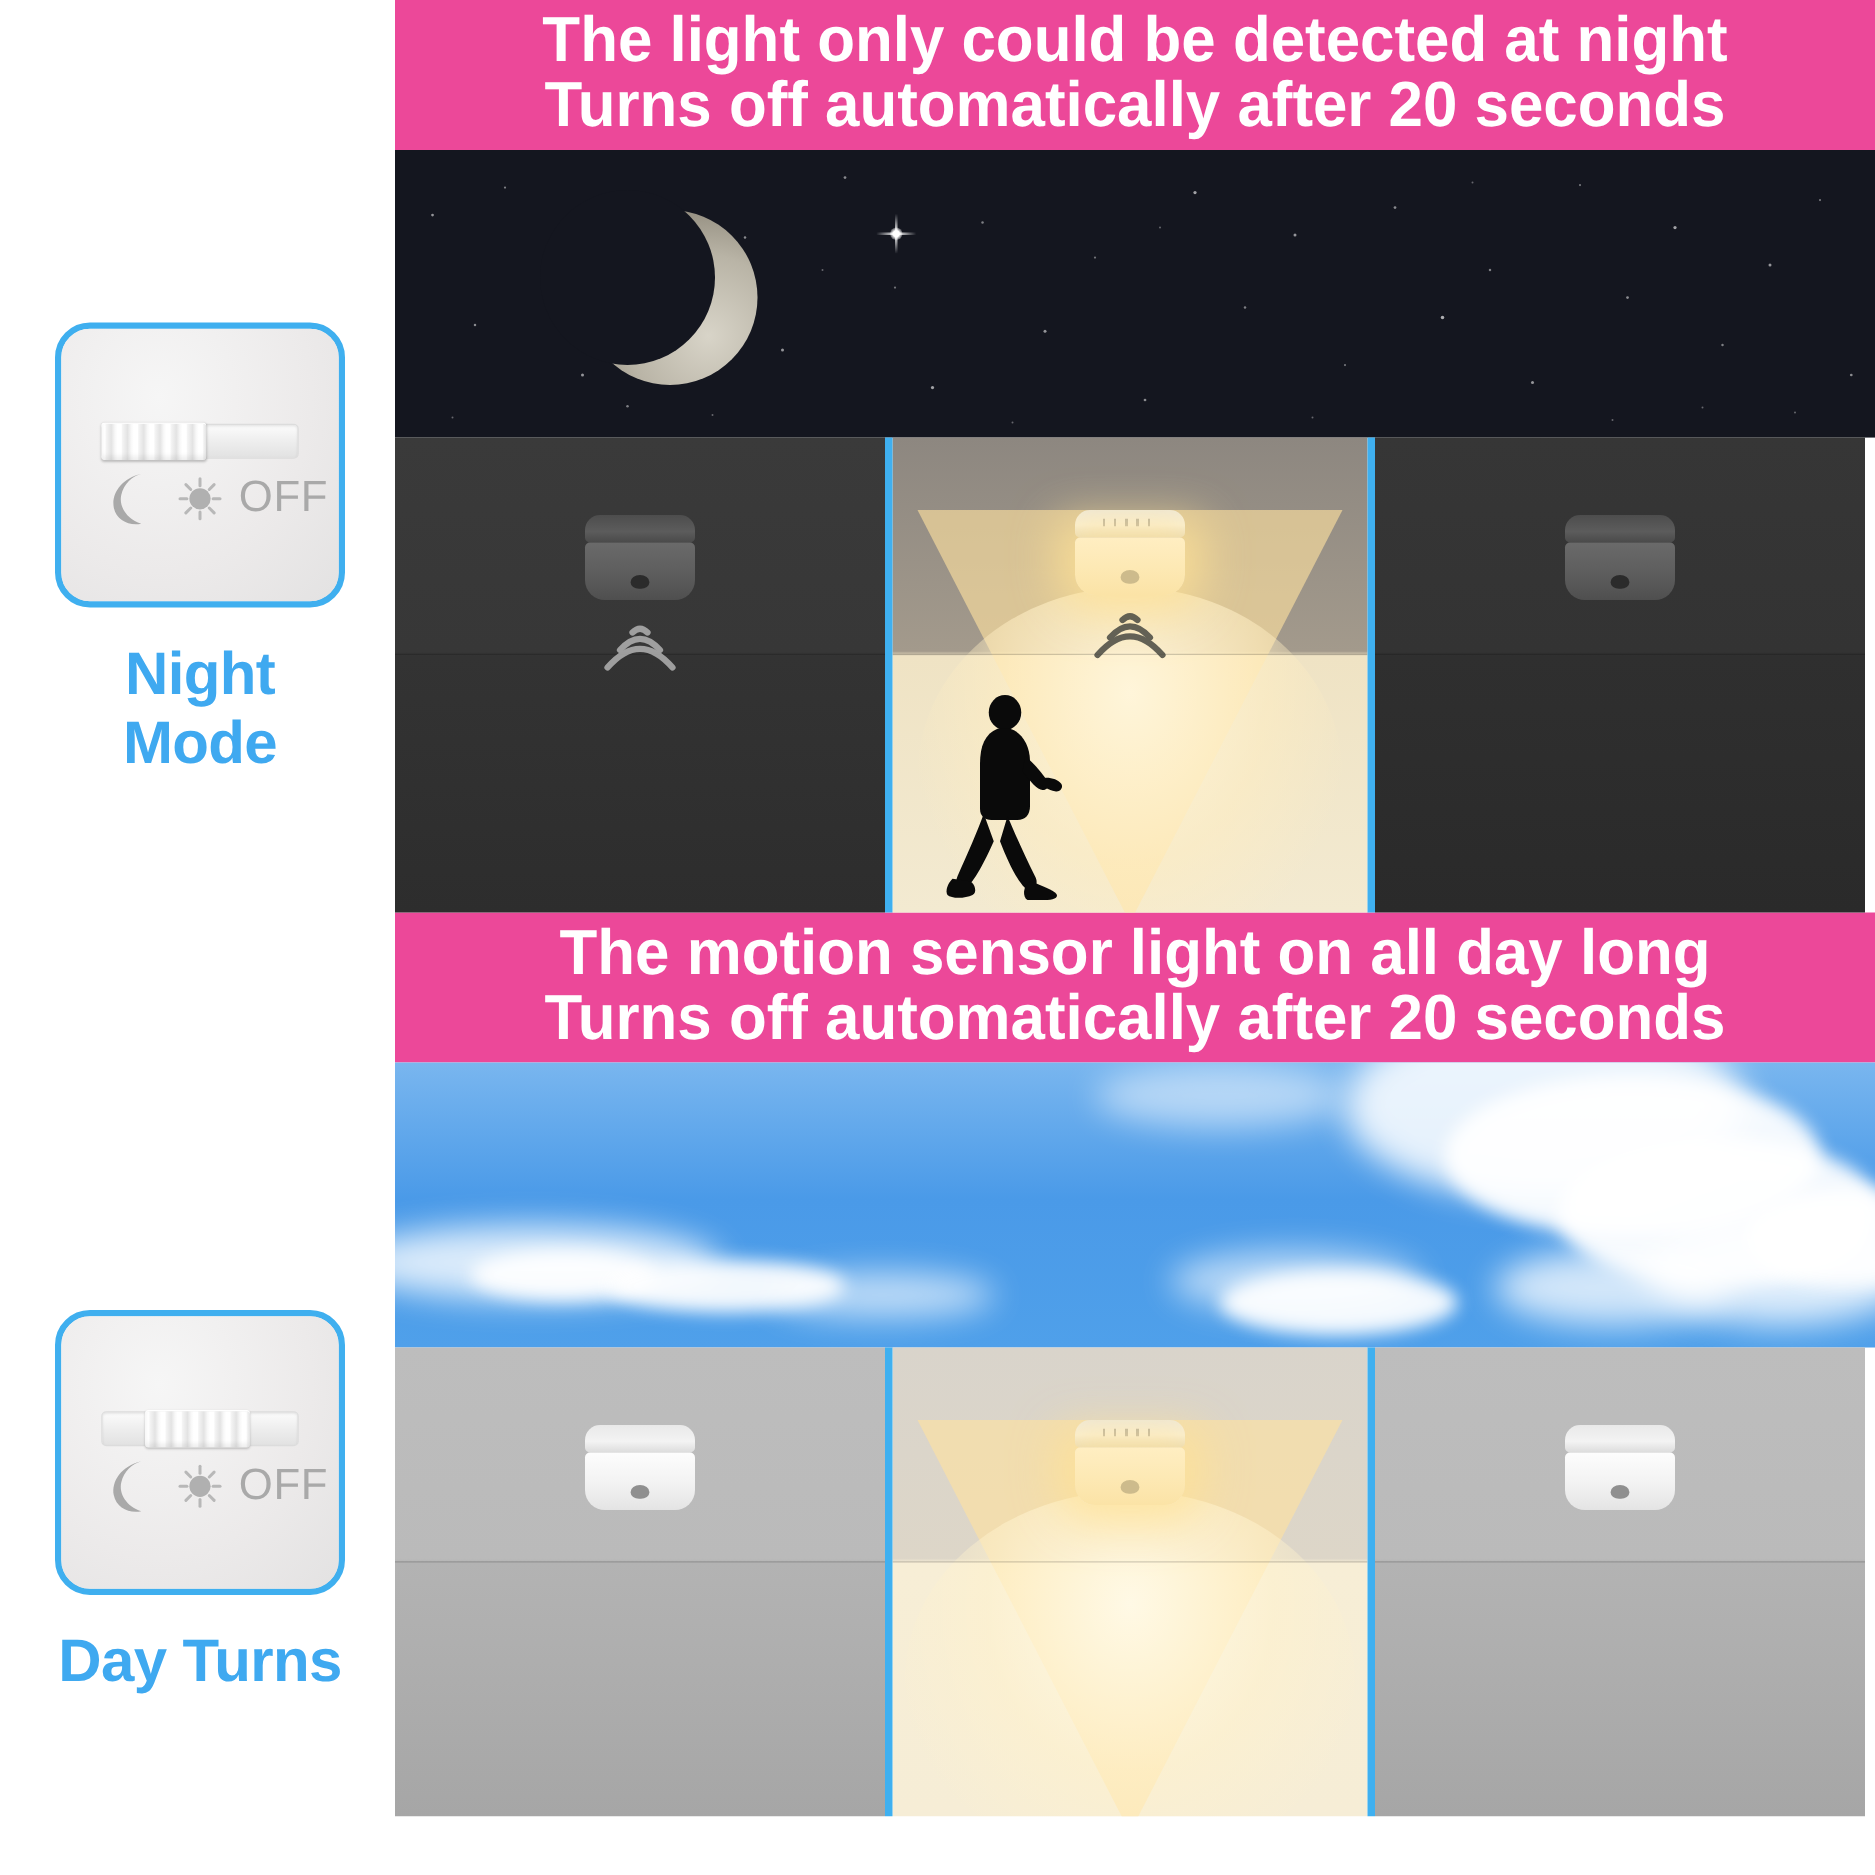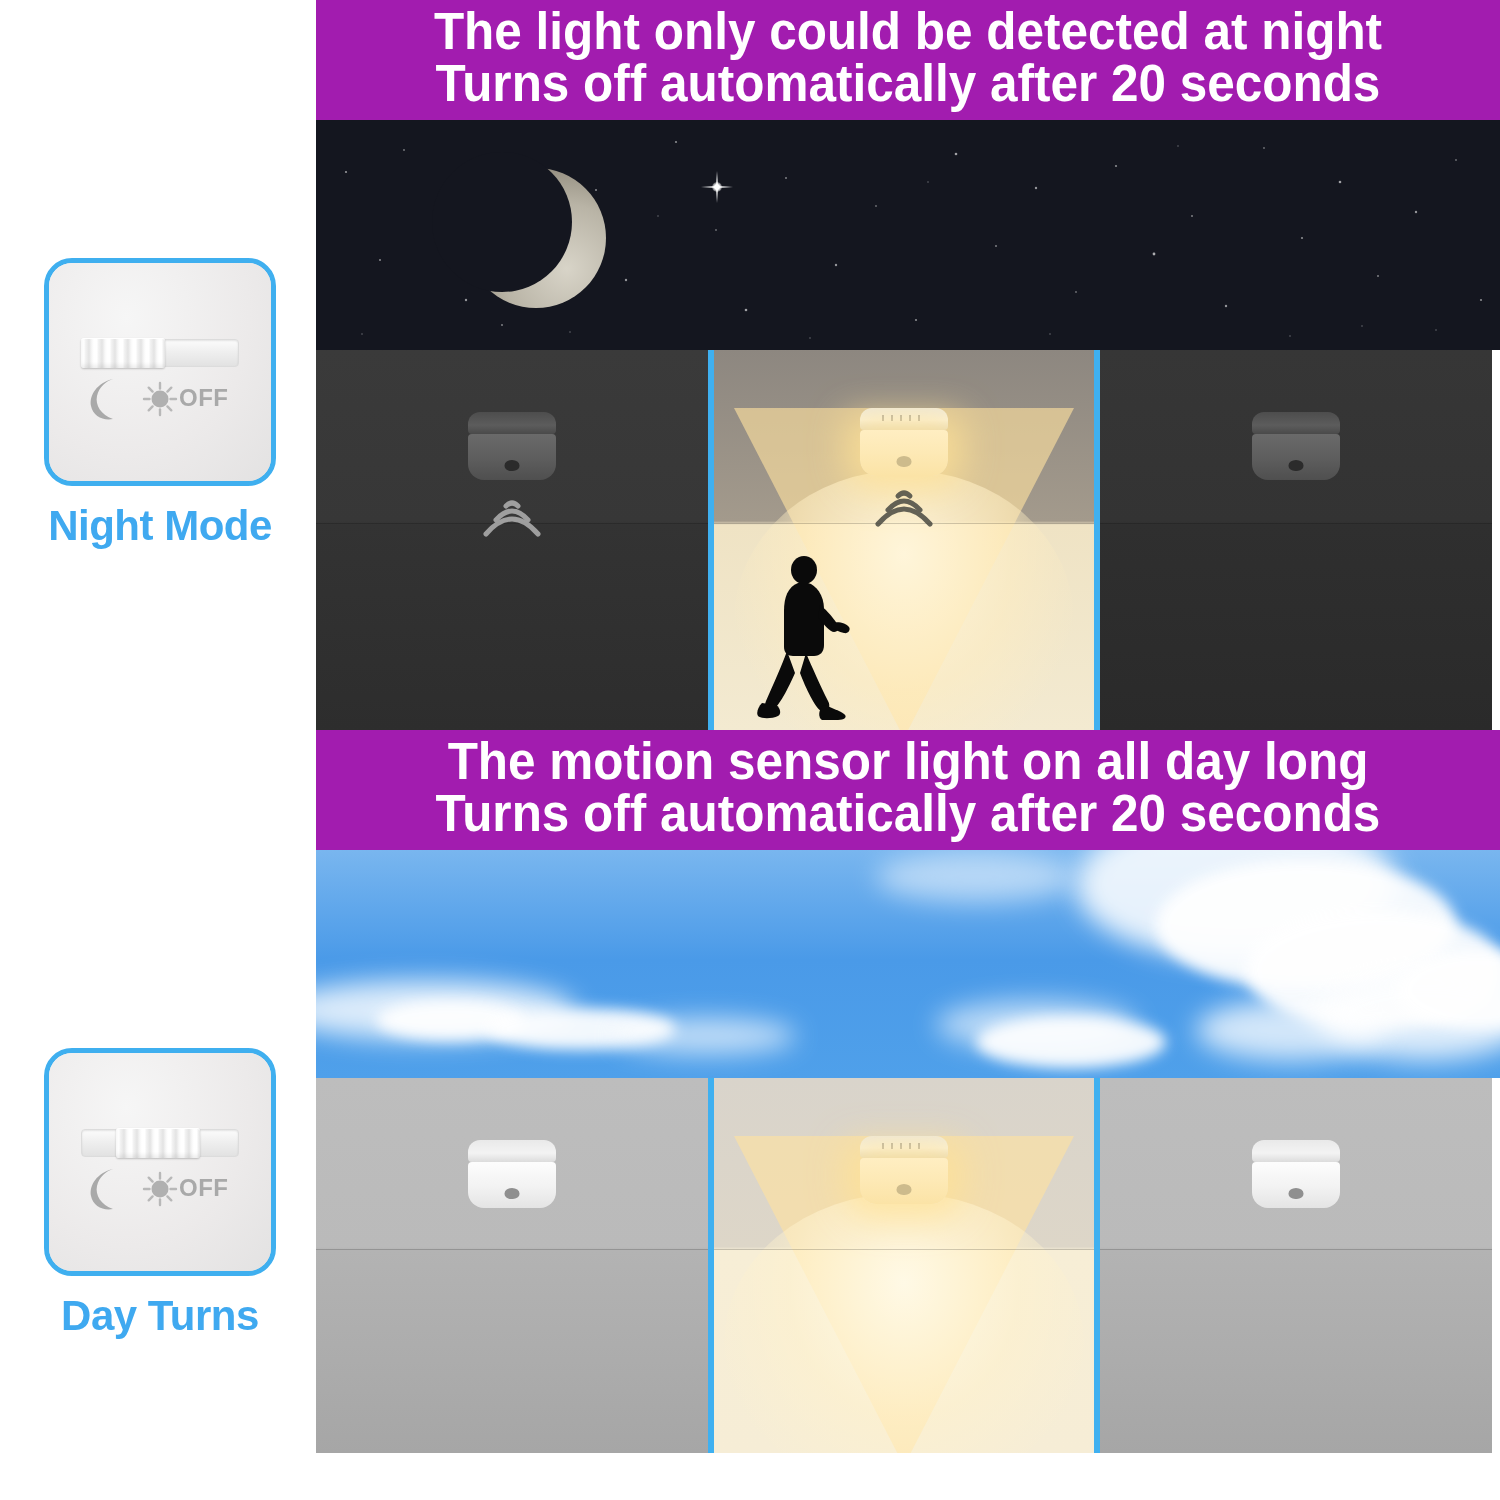--- a/index.html
+++ b/index.html
@@ -41,32 +41,32 @@
     border-top:1px solid #fff;
   }
   .knob.pos-night{left:-1px;}
   .knob.pos-day{left:34px;}
 
   
   .icon-row{position:absolute;left:26px;top:112px;width:176px;height:52px;}
   .ic{position:absolute;top:0;}
   .ic-moon{left:4px;}
   .ic-sun{left:62px;}
-  .ic-off{left:104px;font-size:24px;font-weight:bold;color:#a9a9a9;letter-spacing:.5px;line-height:46px;}
+  .ic-off{left:116px;font-size:35px;font-weight:normal;color:#a9a9a9;letter-spacing:.5px;line-height:46px;}
 
   .label-mode{
-    margin-top:16px;width:232px;text-align:center;
-    font-size:42px;font-weight:bold;color:#3FA9F0;letter-spacing:-.5px;
+    margin-top:26px;width:232px;text-align:center;
+    font-size:48px;font-weight:bold;color:#3FA9F0;letter-spacing:-.5px;
   }
 
   
   .content{position:absolute;left:316px;top:0;width:1184px;height:1500px;}
 
   .banner{
-    width:1184px;background:#a21caf;box-sizing:border-box;
+    width:1184px;background:#ec4899;box-sizing:border-box;
     padding:6px 0 10px 0;
   }
   .banner .line{
     color:#ffffff;font-weight:bold;font-size:51px;line-height:1.02;
     text-align:center;white-space:nowrap;
     transform:scaleX(.97);
   }
 
   .sky{position:relative;width:1184px;overflow:hidden;}
   .sky.night{height:230px;background:#14161f;}

